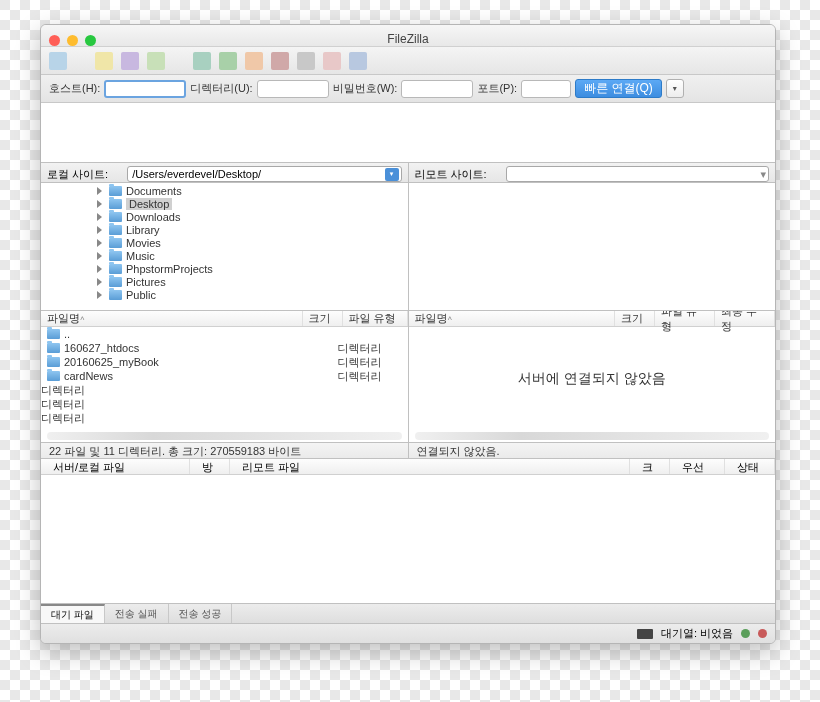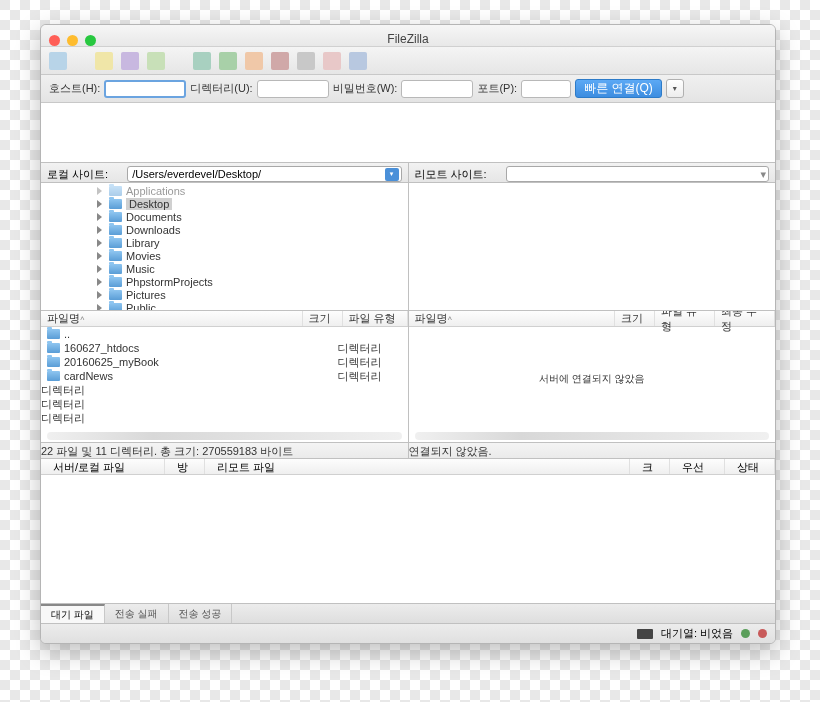--- a/index.html
+++ b/index.html
@@ -42,23 +42,23 @@
 .row2 .pane { flex: 1; background: #fff; display: flex; flex-direction: column; overflow: hidden; }
 .row2 .pane:first-child { border-right: 1px solid #c0c0c0; }
 .filehdr { height: 16px; background: linear-gradient(#fdfdfd,#efefef); border-bottom: 1px solid #d0d0d0; display: flex; font-size: 10px; color: #333; }
 .filehdr div { padding: 1px 6px; border-right: 1px solid #e0e0e0; display: flex; align-items: center; }
 .filehdr .sort::after{content:" ˄";font-size:8px;color:#888}
 .filelist { flex: 1; overflow: hidden; }
 .file-row { display: flex; align-items: center; height: 14px; font-size: 10px; color: #333; }
 .file-row .fname { flex: 1; display: flex; align-items: center; gap: 4px; padding-left: 6px; }
 .file-row .ftype { width: 70px; padding-right: 6px; }
 .scroll-hint { height: 8px; background: linear-gradient(90deg,#f0f0f0,#d8d8d8 30%,#f0f0f0); margin: 2px 6px; border-radius: 4px; }
-.no-conn { flex: 1; display: flex; align-items: center; justify-content: center; color: #333; font-size: 10px; text-align: center; }
+.no-conn { flex: 1; display: flex; align-items: center; justify-content: center; color: #333; font-size: 14px; text-align: center; }
 .statusbar { height: 16px; display: flex; border-bottom: 1px solid #c0c0c0; background: linear-gradient(#f4f4f4,#eaeaea); font-size: 10px; color: #333; }
-.statusbar div { flex: 1; padding: 1px 0; }
+.statusbar div { flex: 1; padding: 1px 8px; }
 .statusbar div:first-child { border-right: 1px solid #c0c0c0; }
 .queuehdr { height: 16px; background: linear-gradient(#fdfdfd,#efefef); border-bottom: 1px solid #d0d0d0; display: flex; font-size: 10px; }
 .queuehdr div { padding: 1px 12px; border-right: 1px solid #e0e0e0; }
 .queue { flex: 1; background: #fff; }
 .tabs { height: 20px; background: linear-gradient(#ececec,#dedede); border-top: 1px solid #c0c0c0; display: flex; }
 .tab { padding: 2px 10px; font-size: 10px; color: #555; border-right: 1px solid #c8c8c8; display: flex; align-items: center; cursor: pointer; }
 .tab.active { background: #f8f8f8; color: #000; border-top: 2px solid #888; }
 .footer { height: 20px; background: linear-gradient(#ececec,#e0e0e0); border-top: 1px solid #c0c0c0; display: flex; align-items: center; justify-content: flex-end; gap: 8px; padding: 0 8px; font-size: 10px; }
 .footer .icon-sm { width: 16px; height: 10px; background: #444; border-radius: 1px; }
 .dot{width:9px;height:9px;border-radius:50%}
@@ -122,34 +122,29 @@
       <div class="combo">
           <span></span>
           <span style="color:#888">▾</span>
         </div>
     </div>
   </div>
 
   <div class="row1">
     <div class="pane">
       <div class="tree" id="tree">
-          <div class="tree-item first">
-            <span class="disclosure"></span>
-            <span class="folder-icon"></span>
-            <span>Applications</span>
+          <div class="tree-item">
+            <span class="disclosure"></span>
+            <span class="folder-icon"></span>
+            <span>Documents</span>
           </div>
           <div class="tree-item selected">
             <span class="disclosure"></span>
             <span class="folder-icon"></span>
             <span>Desktop</span>
-          </div>
-          <div class="tree-item">
-            <span class="disclosure"></span>
-            <span class="folder-icon"></span>
-            <span>Documents</span>
           </div>
           <div class="tree-item">
             <span class="disclosure"></span>
             <span class="folder-icon"></span>
             <span>Downloads</span>
           </div>
           <div class="tree-item">
             <span class="disclosure"></span>
             <span class="folder-icon"></span>
             <span>Library</span>
@@ -243,21 +238,21 @@
       <div class="scroll-hint"></div>
     </div>
   </div>
 
   <div class="statusbar">
     <div>22 파일 및 11 디렉터리. 총 크기: 270559183 바이트</div>
     <div>연결되지 않았음.</div>
   </div>
 
   <div class="queuehdr">
-    <div style="width:124px">서버/로컬 파일</div>
+    <div style="width:149px">서버/로컬 파일</div>
     <div style="width:40px">방향</div>
     <div style="flex:1">리모트 파일</div>
     <div style="width:40px">크기</div>
     <div style="width:55px">우선 순위</div>
     <div style="width:50px">상태</div>
   </div>
   <div class="queue"></div>
 
   <div class="tabs">
     <div class="tab active">대기 파일</div>

